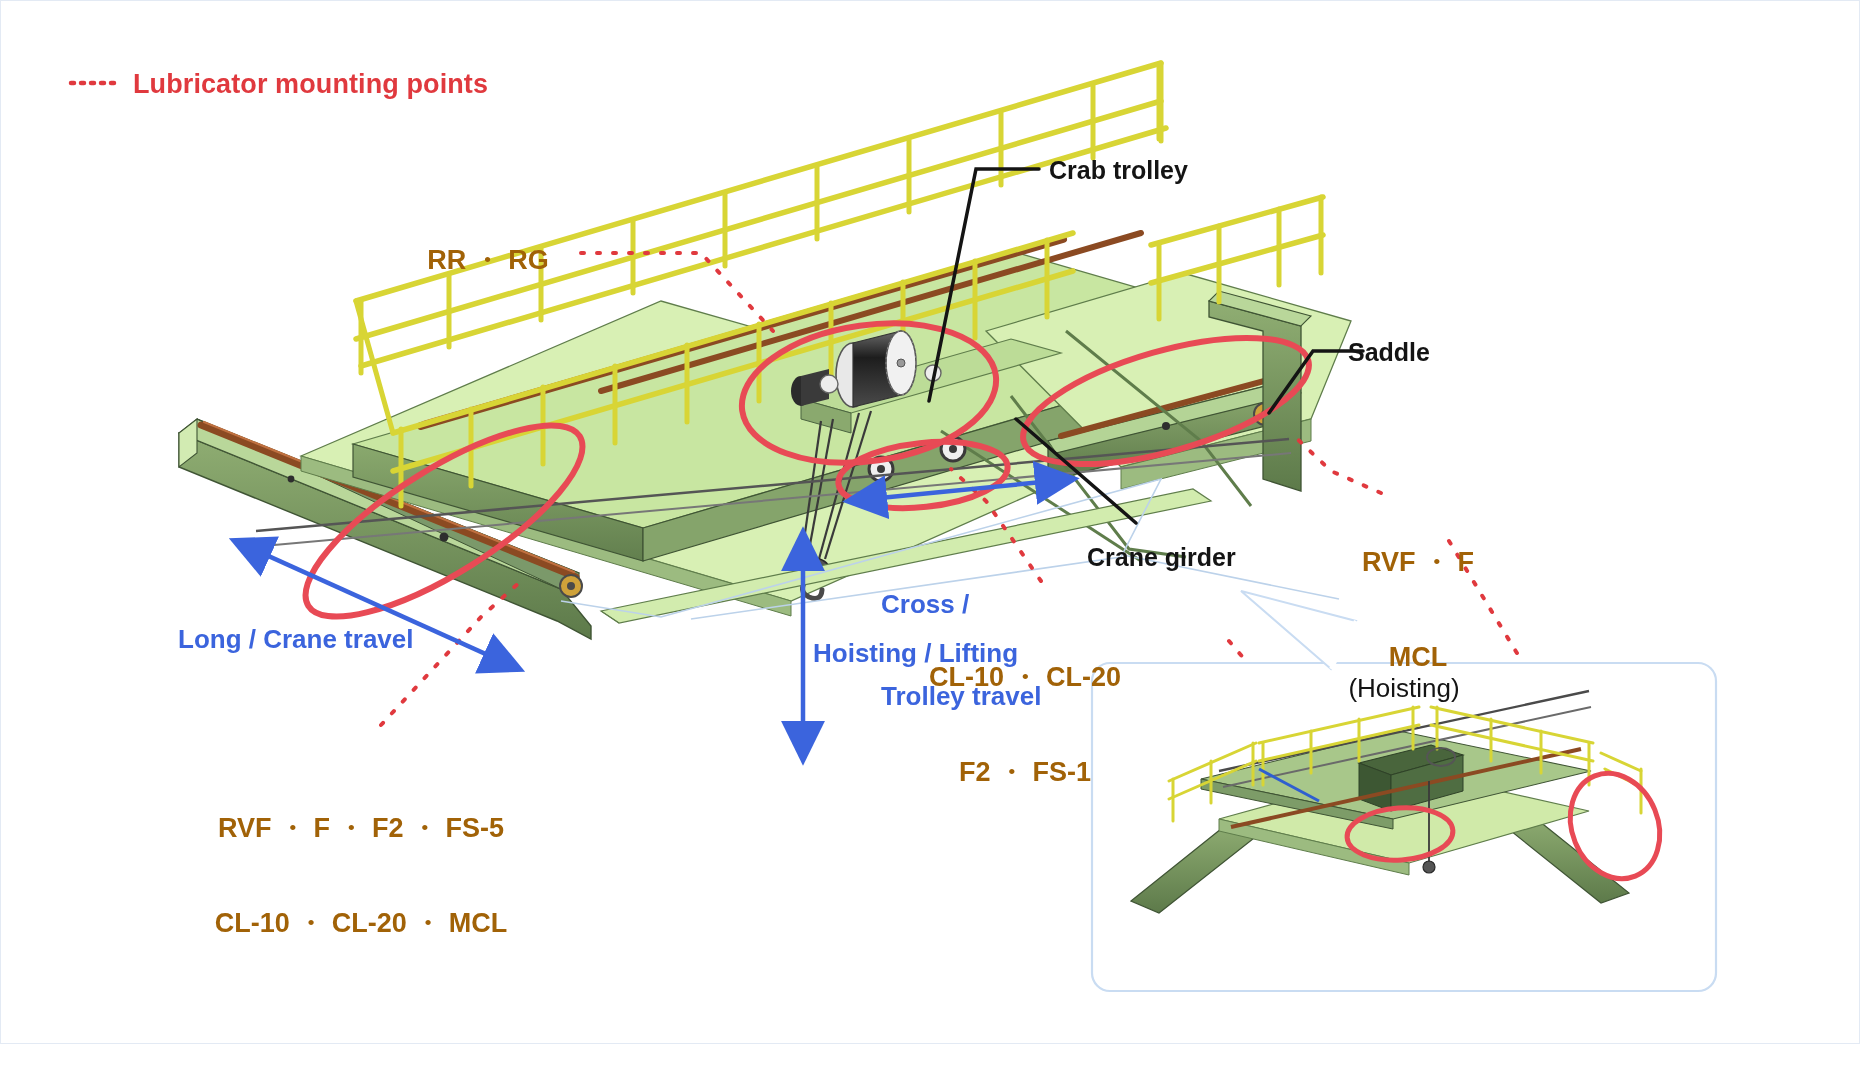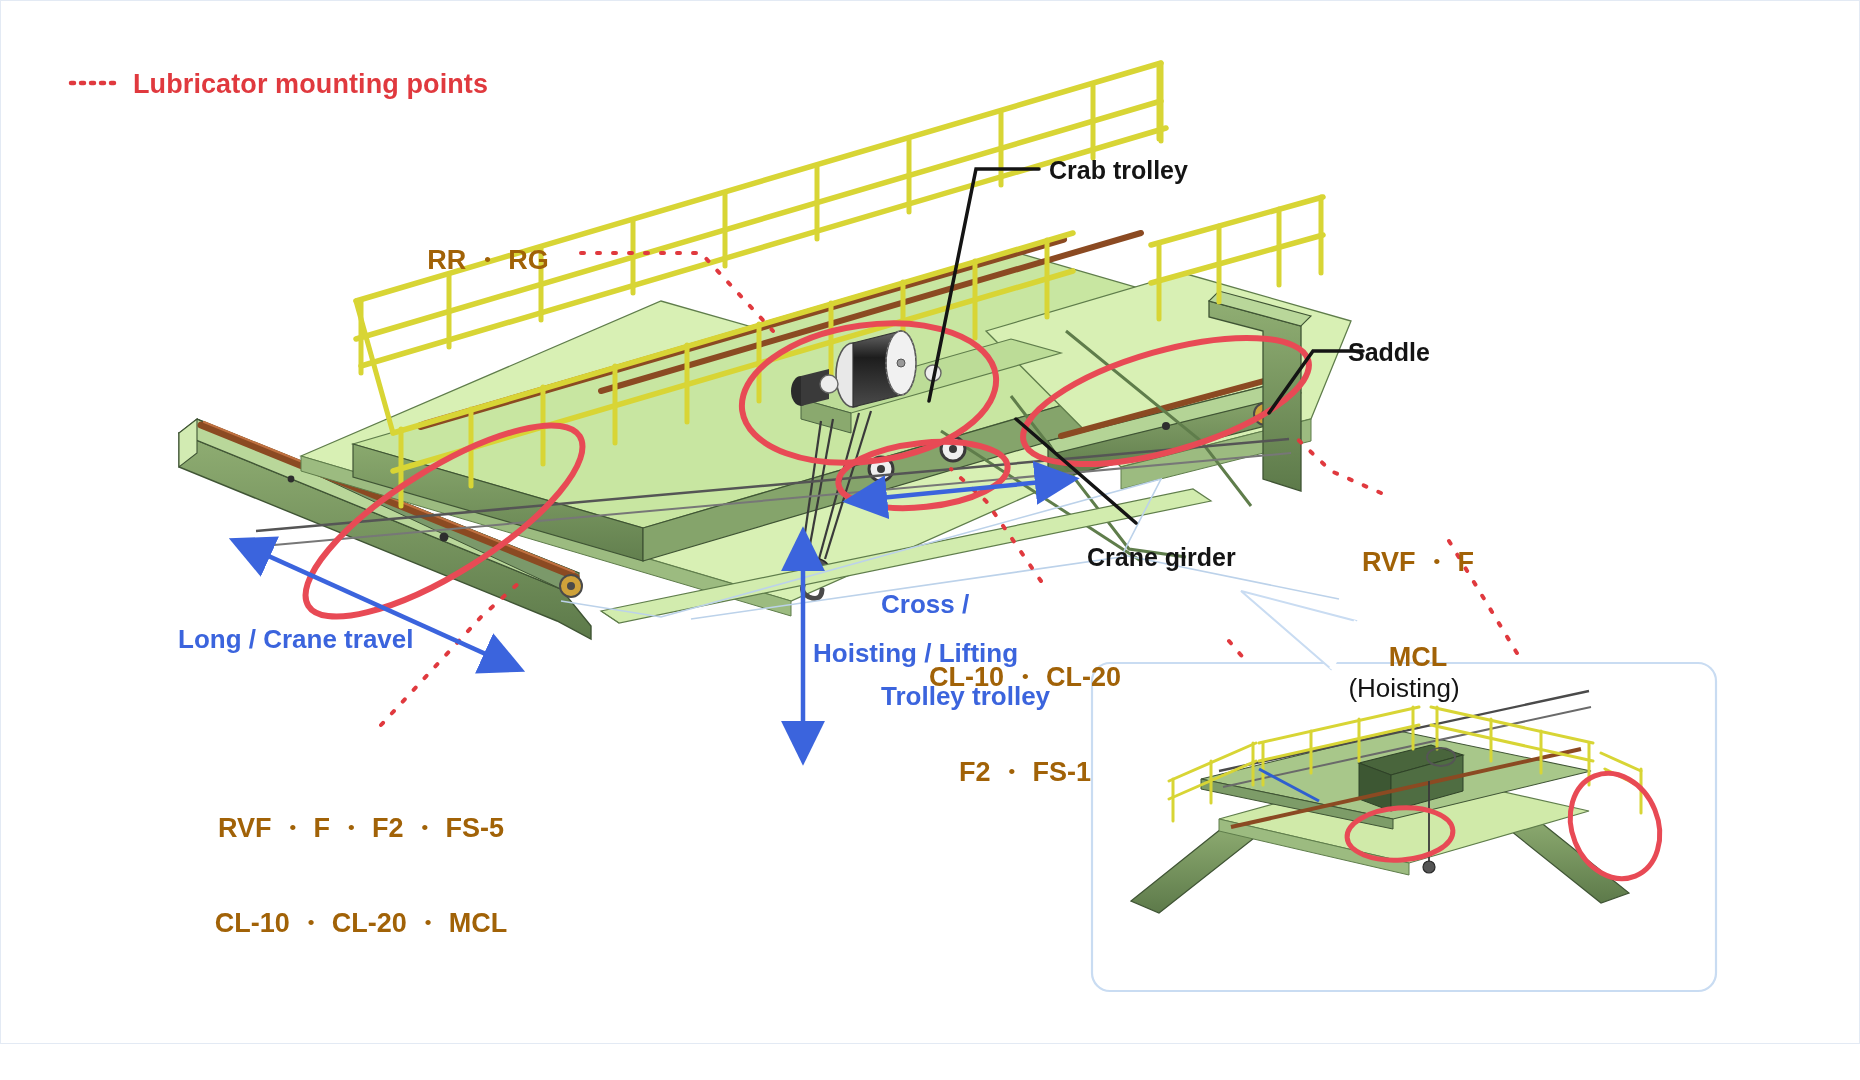--- a/index.html
+++ b/index.html
@@ -370,21 +370,21 @@
     <div>F2 ・ FS-1</div>
   </div>
 
   <div class="txt red-label" style="left:360px; top:748px; transform:translateX(-50%);">
     <div>RVF ・ F ・ F2 ・ FS-5</div>
     <div>CL-10 ・ CL-20 ・ MCL</div>
   </div>
 
   <div class="txt blue-label" style="left:855px; top:527px;margin-left:25px;">
     <div>Cross /</div>
-    <div>Trolley trolley</div>
+    <div>Trolley travel</div>
   </div>
 
   <div class="txt blue-label" style="left:177px; top:623px;">Long / Crane travel</div>
 
   <div class="txt blue-label" style="left:812px; top:637px;">Hoisting / Lifting</div>
 
   <div class="txt inset-title" style="left:1403px; top:672px; transform:translateX(-50%);">(Hoisting)</div>
 
 </div>
 

